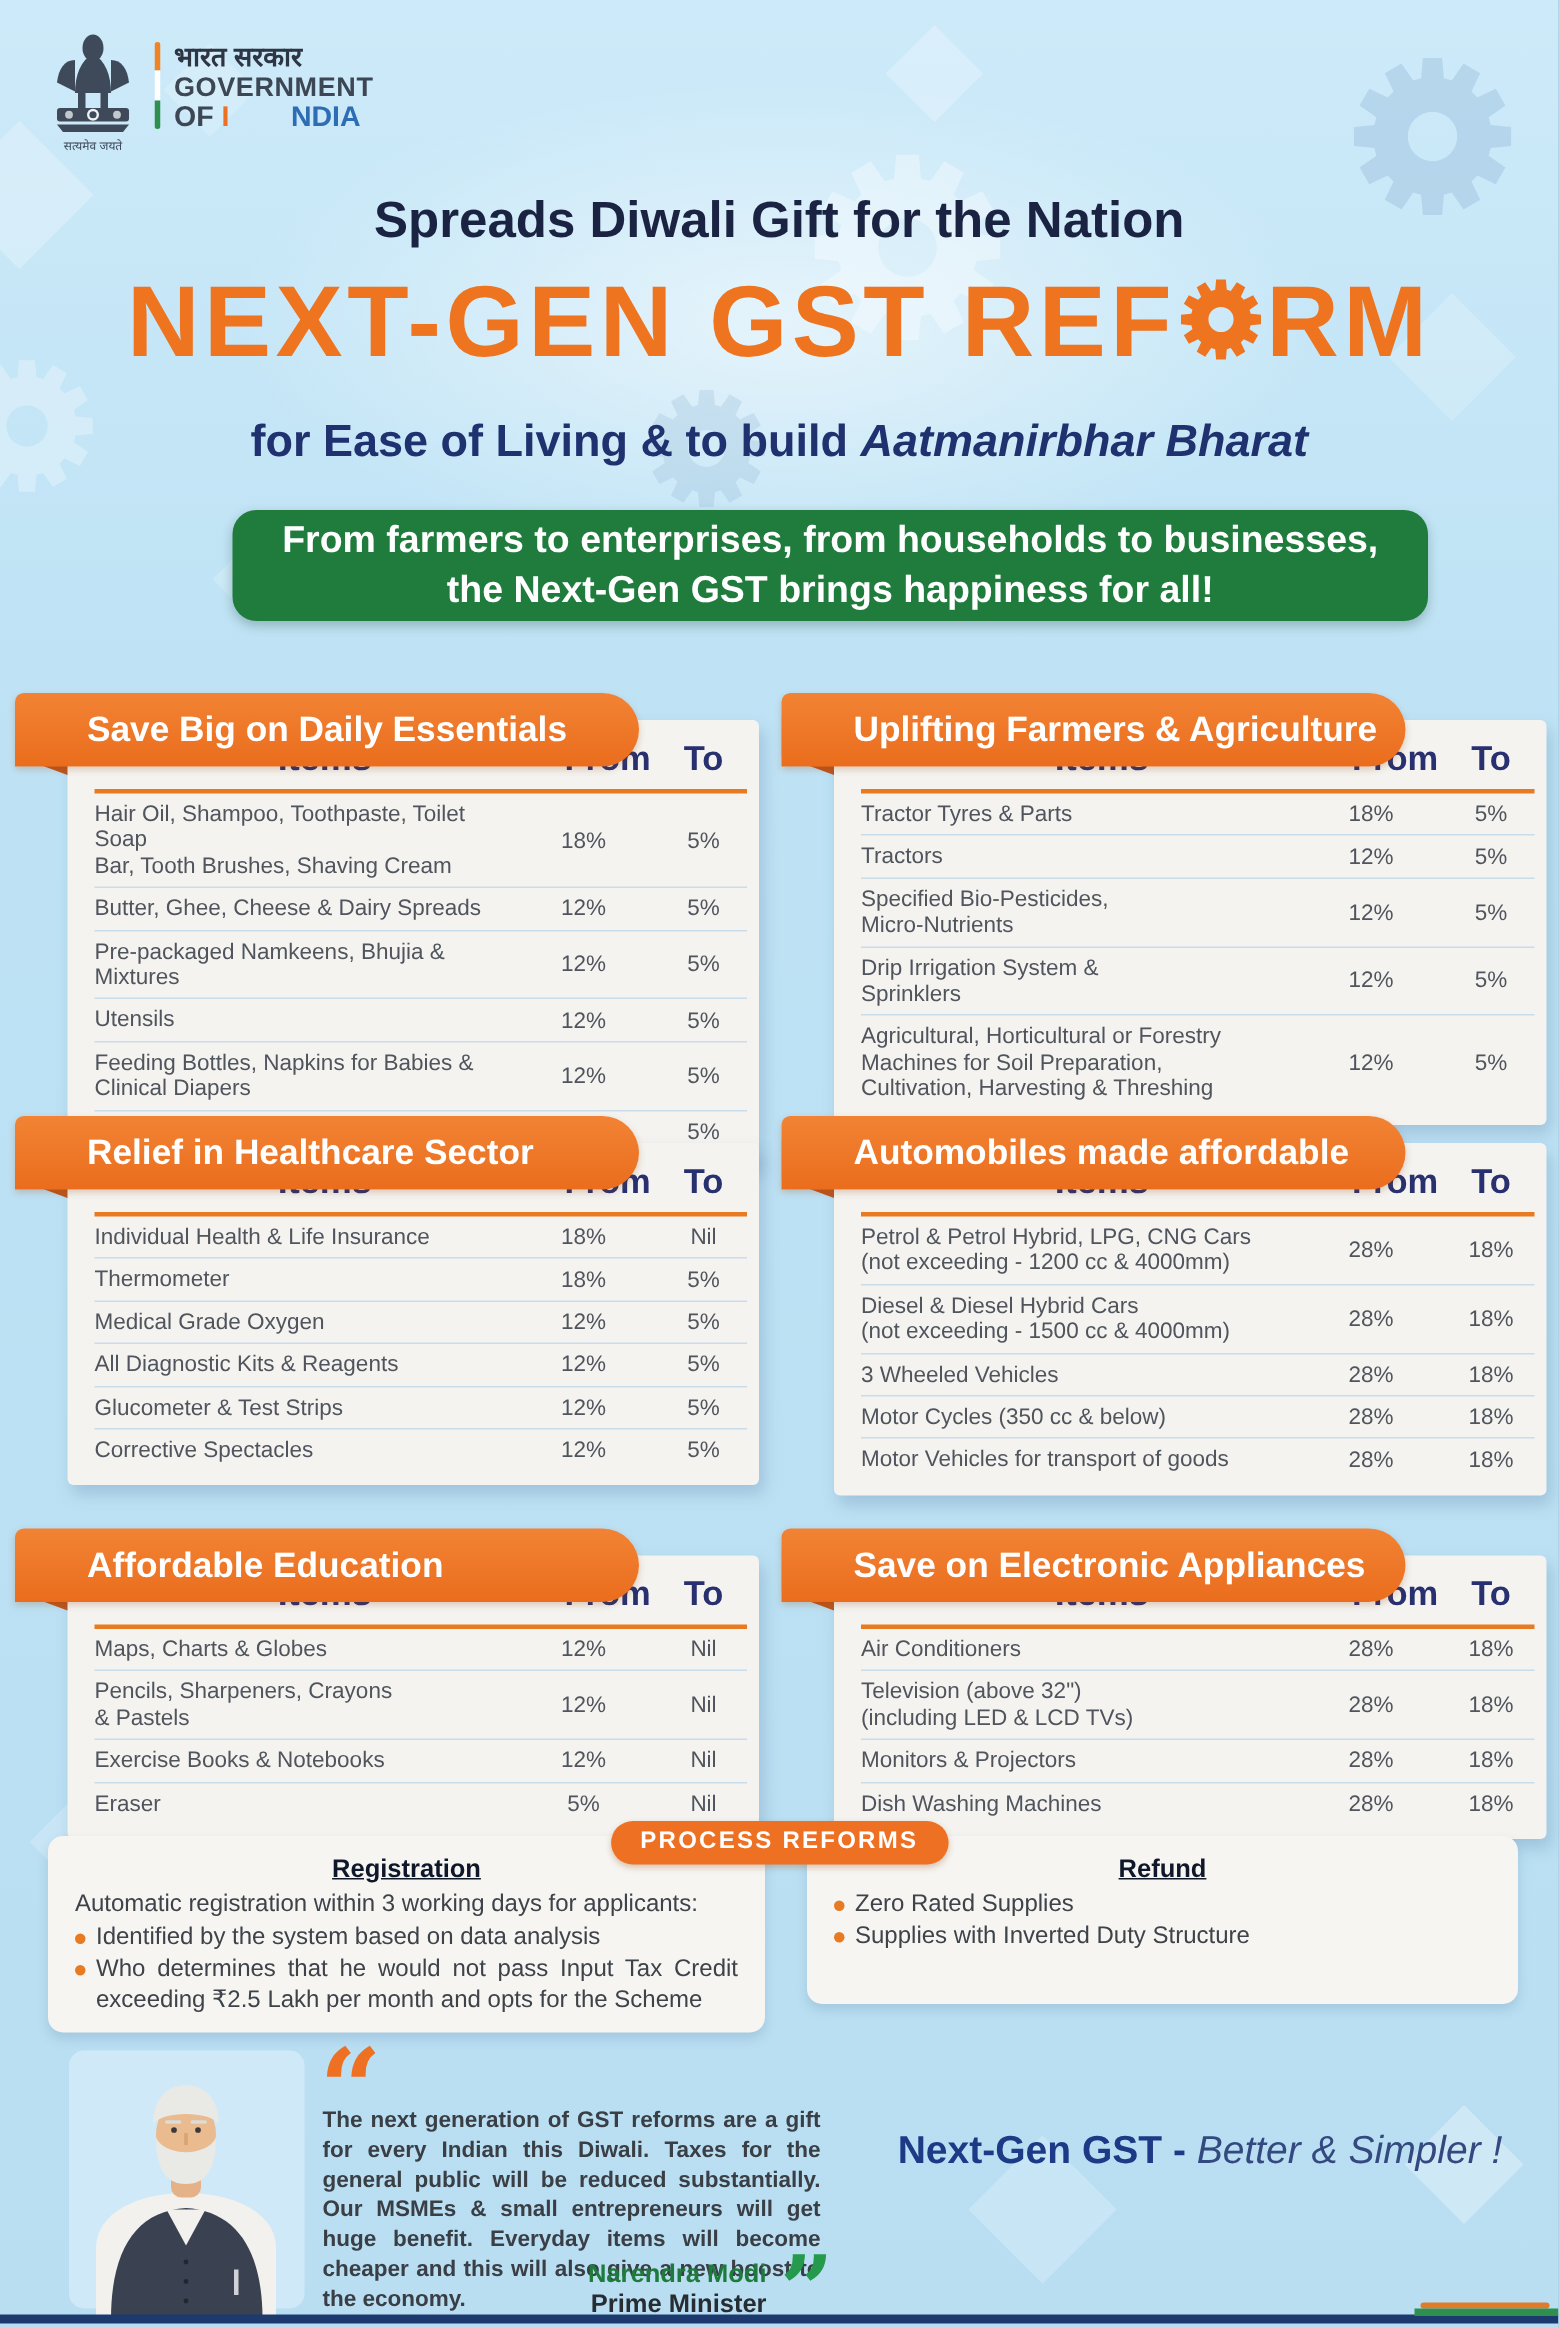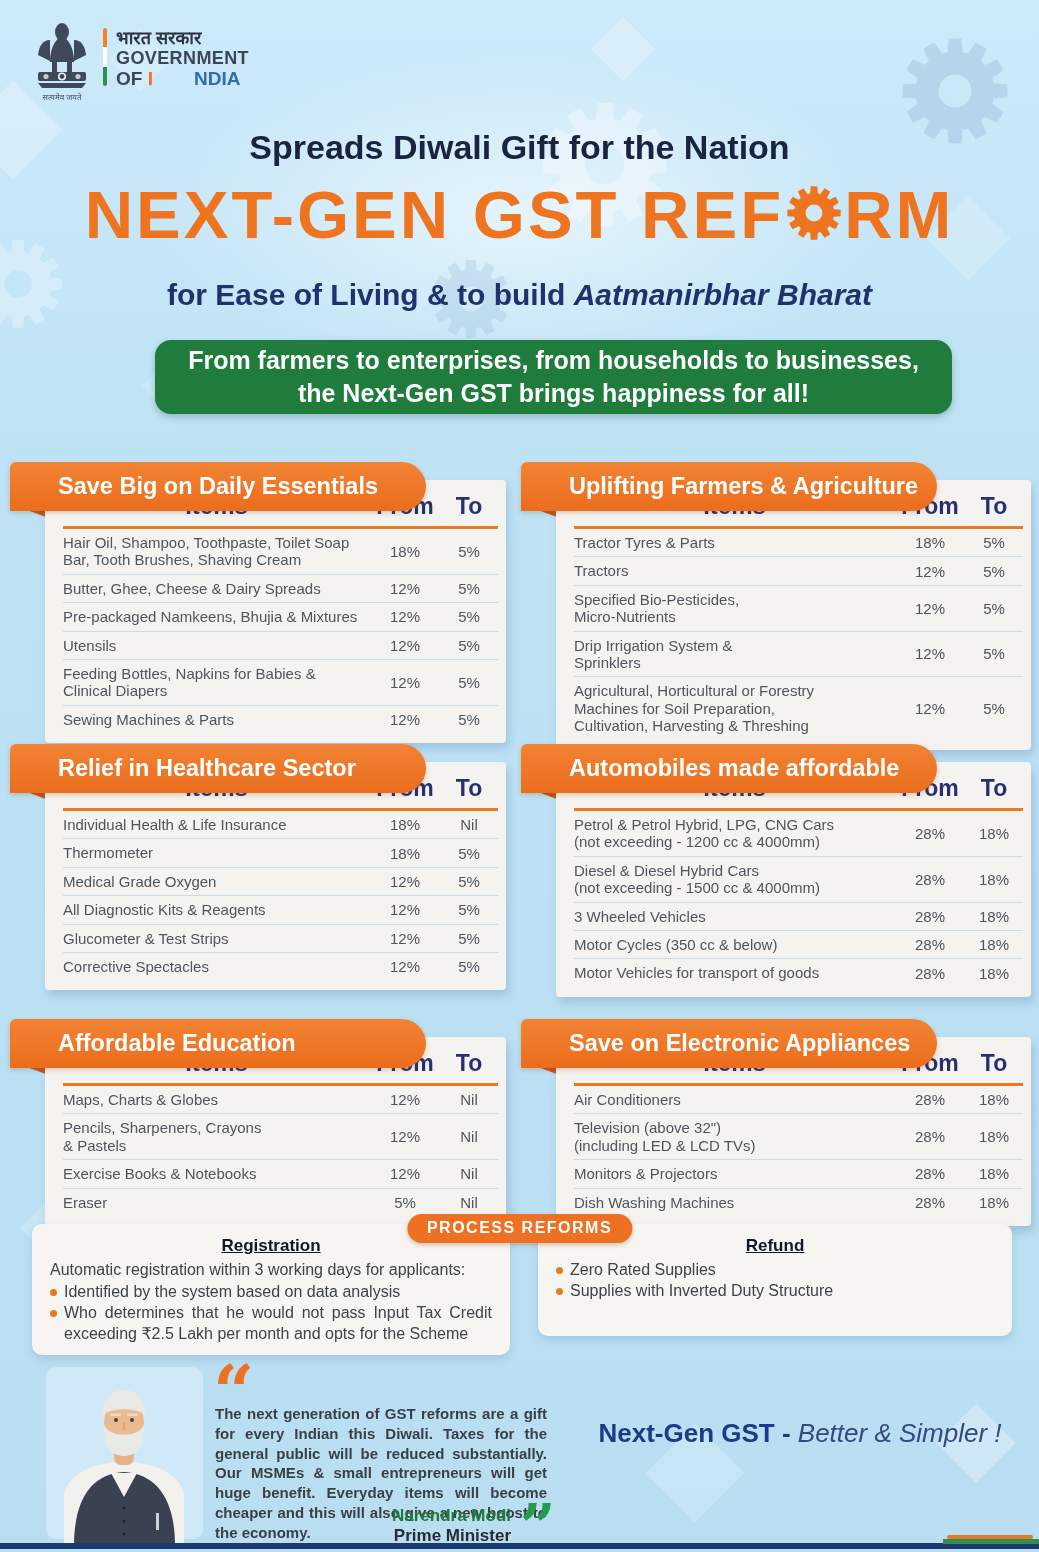--- a/index.html
+++ b/index.html
@@ -62,21 +62,21 @@
   .fold { position:absolute; left:0; top:47px; width:52px; height:46px; background:#c0551c;
           clip-path:polygon(0 0,100% 0,100% 100%,0 58%); z-index:0; }
   .panel { position:absolute; left:35px; top:50px; right:0; background:#f4f3f0; border-radius:4px;
            box-shadow:3px 6px 10px rgba(70,110,150,.25); padding:12px 8px 10px 18px; z-index:1; }
   .c0 .panel,.c1 .panel{min-height:216px;} .c2 .panel,.c3 .panel{min-height:204px;}
   .c4 .panel,.c5 .panel{min-height:166px;}
   .thead { display:flex; align-items:baseline; padding-bottom:6px; border-bottom:3px solid #e87a22; }
   .th { font-size:23px; font-weight:bold; color:#283070;text-align:center; }
   .th-items { flex:1; font-size:24px; }
   .th-from { width:70px; text-align:center; } .th-to { width:58px; text-align:center; }
-  .trow { display:flex; align-items:center; padding:5px 0; }
+  .trow { display:flex; align-items:center; padding:5px 0;gap:16px; }
   .trow + .trow { border-top:1px solid #c8dcea; }
   .td-item { flex:1; font-size:15px; color:#50555d; line-height:1.16; white-space:pre-line; padding-right:6px; }
   .td-from { width:70px; text-align:center; font-size:15px; color:#50555d; }
   .td-to { width:58px; text-align:center; font-size:15px; color:#50555d; }
 
   
   .process-badge { position:absolute; left:50%; top:1214px; transform:translateX(-50%); z-index:4;
                    background:#ee7123; color:#fff; font-weight:bold; font-size:16px; letter-spacing:1.5px;
                    padding:5px 20px 6px; border-radius:999px; box-shadow:0 2px 4px rgba(150,70,10,.3); }
   .proc-panel { position:absolute; top:1224px; background:#f6f5f2; border-radius:10px; z-index:2;

